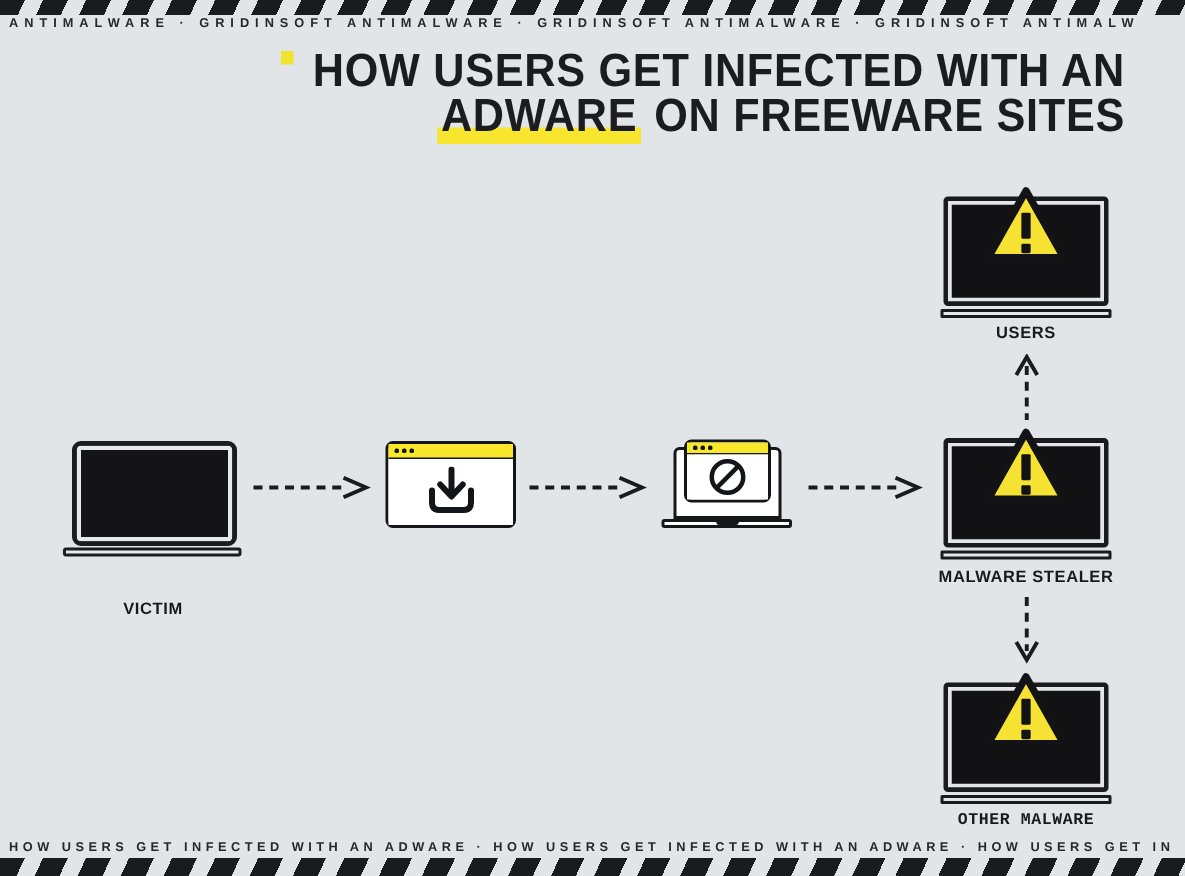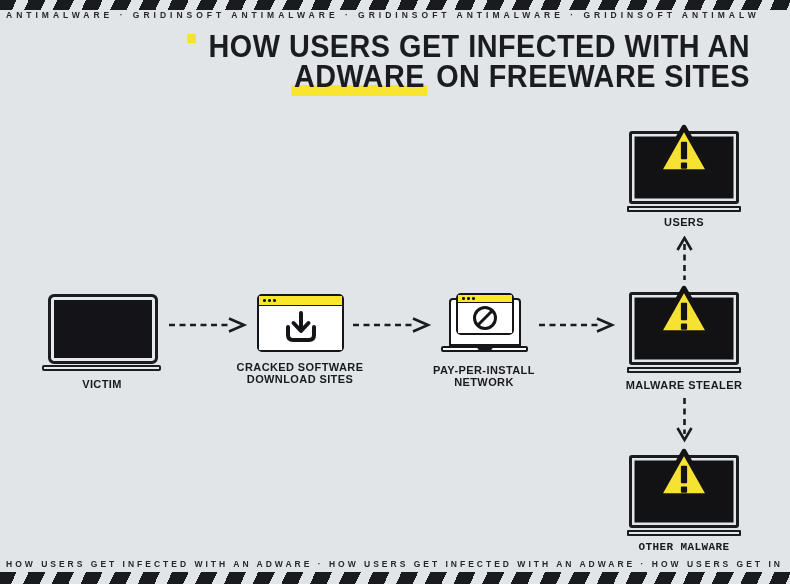--- a/index.html
+++ b/index.html
@@ -79,43 +79,39 @@
   <div class="hazard hazard-top"></div>
   <div class="marquee marquee-top">ANTIMALWARE · GRIDINSOFT ANTIMALWARE · GRIDINSOFT ANTIMALWARE · GRIDINSOFT ANTIMALW</div>
 
   <div class="title-block">
     <div><span class="bullet-sq"></span><span>HOW USERS GET INFECTED WITH AN</span></div>
     <div><span class="hl">ADWARE</span><span> ON FREEWARE SITES</span></div>
   </div>
 
   <div class="victim-screen"></div>
   <div class="victim-base"></div>
-  <div class="node-label" style="left:42px; top:378px; width:120px;">VICTIM</div>
+  <div class="node-label" style="left:42px; top:400px; width:120px;">VICTIM</div>
 
   <svg class="arrow-svg" style="left:168px; top:317px;" width="80" height="16">
     <line x1="1" y1="8" x2="64" y2="8" stroke="#1a1b1e" stroke-width="2.6" stroke-dasharray="6 4.5"></line>
     <polyline points="61,1.5 76,8 61,14.5" fill="none" stroke="#1a1b1e" stroke-width="2.6"></polyline>
   </svg>
 
   <div class="bwin cracked-win">
     <div class="bwin-titlebar">
       <span class="bwin-dot"></span>
       <span class="bwin-dot"></span>
       <span class="bwin-dot"></span>
     </div>
     <div class="bwin-body">
       <svg width="40" height="34" viewBox="0 0 40 34">
         <path d="M20 2 V19 M12.5 12 L20 20 L27.5 12" fill="none" stroke="#141518" stroke-width="4" stroke-linecap="round" stroke-linejoin="round"></path>
         <path d="M7 16 L7 24 Q7 29 12 29 L28 29 Q33 29 33 24 L33 16" fill="none" stroke="#141518" stroke-width="4" stroke-linecap="round"></path>
       </svg>
     </div>
-  </div>
-  <div class="node-label" style="left:225px; top:361px; width:150px;">
-    <div>CRACKED SOFTWARE</div>
-    <div>DOWNLOAD SITES</div>
   </div>
 
   <svg class="arrow-svg" style="left:352px; top:317px;" width="80" height="16">
     <line x1="1" y1="8" x2="64" y2="8" stroke="#1a1b1e" stroke-width="2.6" stroke-dasharray="6 4.5"></line>
     <polyline points="61,1.5 76,8 61,14.5" fill="none" stroke="#1a1b1e" stroke-width="2.6"></polyline>
   </svg>
 
   <div class="ppi-screen"></div>
   <div class="ppi-base">
       <span class="ppi-notch"></span>
@@ -125,24 +121,20 @@
       <span class="bwin-dot"></span>
       <span class="bwin-dot"></span>
       <span class="bwin-dot"></span>
     </div>
     <div class="bwin-body">
       <svg width="28" height="28" viewBox="0 0 28 28">
         <circle cx="14" cy="14" r="10.5" fill="none" stroke="#141518" stroke-width="3"></circle>
         <line x1="6.8" y1="21.2" x2="21.2" y2="6.8" stroke="#141518" stroke-width="3"></line>
       </svg>
     </div>
-  </div>
-  <div class="node-label" style="left:409px; top:364px; width:150px;">
-    <div>PAY-PER-INSTALL</div>
-    <div>NETWORK</div>
   </div>
 
   <svg class="arrow-svg" style="left:538px; top:317px;" width="78" height="16">
     <line x1="1" y1="8" x2="62" y2="8" stroke="#1a1b1e" stroke-width="2.6" stroke-dasharray="6 4.5"></line>
     <polyline points="59,1.5 74,8 59,14.5" fill="none" stroke="#1a1b1e" stroke-width="2.6"></polyline>
   </svg>
 
   <div class="mal-node" style="left:627px; top:131px;">
     <div class="mal-screen"></div>
     <div class="mal-base"></div>

